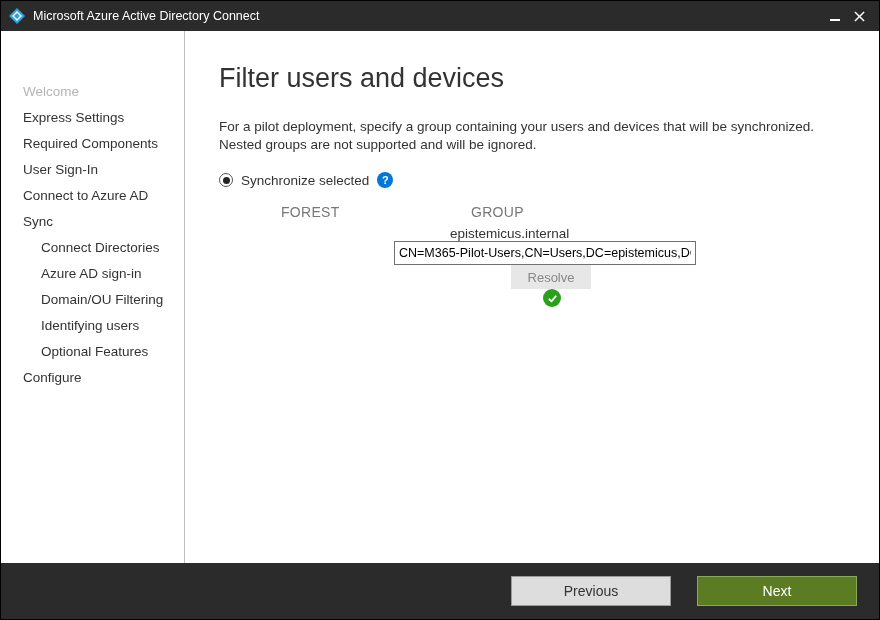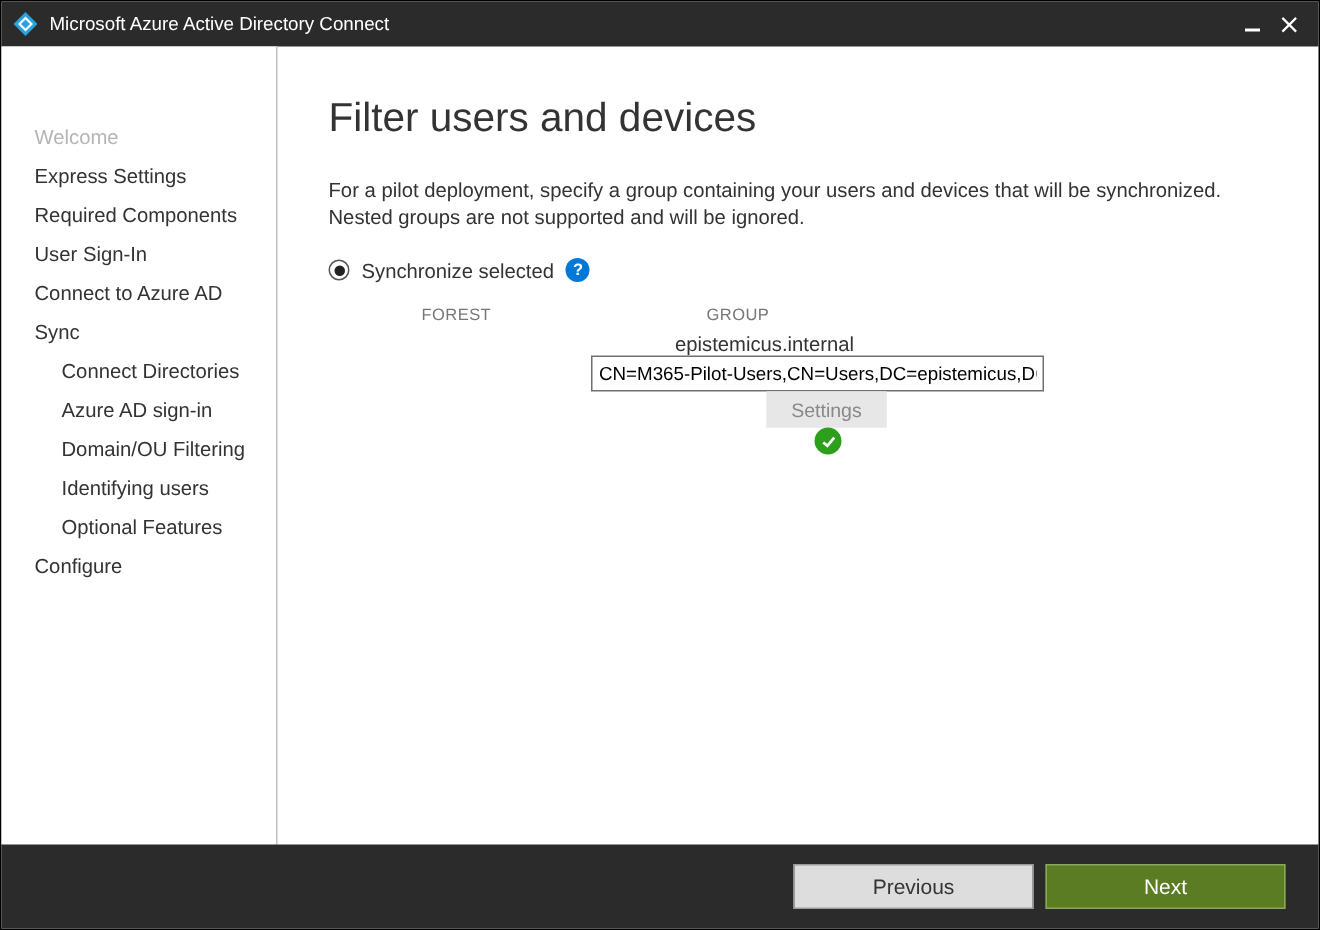--- a/index.html
+++ b/index.html
@@ -15,30 +15,30 @@
   .nav-item.disabled { color: #b5b5b5; }
   .nav-sub { padding-left: 40px; }
   .nav-item.active { background: #0078d7; color: #fff; }
   .main { flex:1; padding: 32px 30px 20px 34px; color:#333; }
   .main h1 { font-size: 27px; font-weight: 300; color:#333; margin-bottom: 24px; }
   .desc { font-size: 13.5px; color:#333; line-height:1.35; margin-bottom: 18px; }
   .radio-row { display:flex; align-items:center; gap:8px; font-size:13.5px; margin-bottom:6px; }
   .radio { width:14px; height:14px; border:1px solid #555; border-radius:50%; display:flex; align-items:center; justify-content:center; flex-shrink:0; }
   .radio.checked::after { content:""; width:7px; height:7px; background:#222; border-radius:50%; }
   .help-icon { width:16px; height:16px; border-radius:50%; background:#0078d7; color:#fff; font-size:11px; font-weight:bold; display:flex; align-items:center; justify-content:center; }
-  .columns-header { display:flex; margin-top:16px; font-size:11px; color:#777; letter-spacing:0.3px;padding-left:40px; }
+  .columns-header { display:flex; margin-top:16px; font-size:14px; color:#777; letter-spacing:0.3px;padding-left:40px; }
   .col-forest { width:190px; }
   .col-group  { flex:1; }
   .data-row { display:flex; align-items:center; margin-top:6px;flex-direction:column; }
   .forest-val { width:190px; font-size:13.5px; color:#333; }
   .group-input { width:302px; height:24px; border:1px solid #707070; font-size:12.5px; padding:0 4px; background:#fff; }
   .resolve-btn { width:80px; height:24px; margin-left:12px; background:#e7e7e7; border:1px solid #e7e7e7; color:#888; font-size:13px; display:flex; align-items:center; justify-content:center; }
   .check-icon { width:18px; height:18px; border-radius:50%; background:#2ca01c; margin-left:14px; display:flex; align-items:center; justify-content:center; }
   .check-icon svg { width:11px; height:11px; }
-  .footer { height:56px; background:#2b2b2b; display:flex; align-items:center; justify-content:flex-end; padding:0 22px; gap:8px; }
+  .footer { height:56px; background:#2b2b2b; display:flex; align-items:center; justify-content:flex-end; padding:0 22px; gap:26px; }
   .footer-btn { width:160px; height:30px; font-size:14px; display:flex; align-items:center; justify-content:center; }
   .btn-prev { background:#ddd; color:#333; border:1px solid #9a9a9a; }
   .btn-next { background:#5b7c23; color:#fff; border:1px solid #8aa85a; }
 </style>
 </head>
 <body>
 
 <div class="window">
 
   <div class="titlebar">
@@ -92,21 +92,21 @@
       </div>
 
       <div style="padding-left:22px;">
         <div class="columns-header">
           <div class="col-forest">FOREST</div>
           <div class="col-group">GROUP</div>
         </div>
         <div class="data-row">
           <div class="forest-val">epistemicus.internal</div>
           <input class="group-input" type="text" value="CN=M365-Pilot-Users,CN=Users,DC=epistemicus,DC=internal" style="">
-          <div class="resolve-btn">Settings</div>
+          <div class="resolve-btn">Resolve</div>
           <span class="check-icon">
             <svg viewBox="0 0 12 12">
                 <polyline points="2,6.5 5,9 10,3" fill="none" stroke="#fff" stroke-width="2"></polyline>
               </svg>
           </span>
         </div>
       </div>
     </div>
 
   </div>

